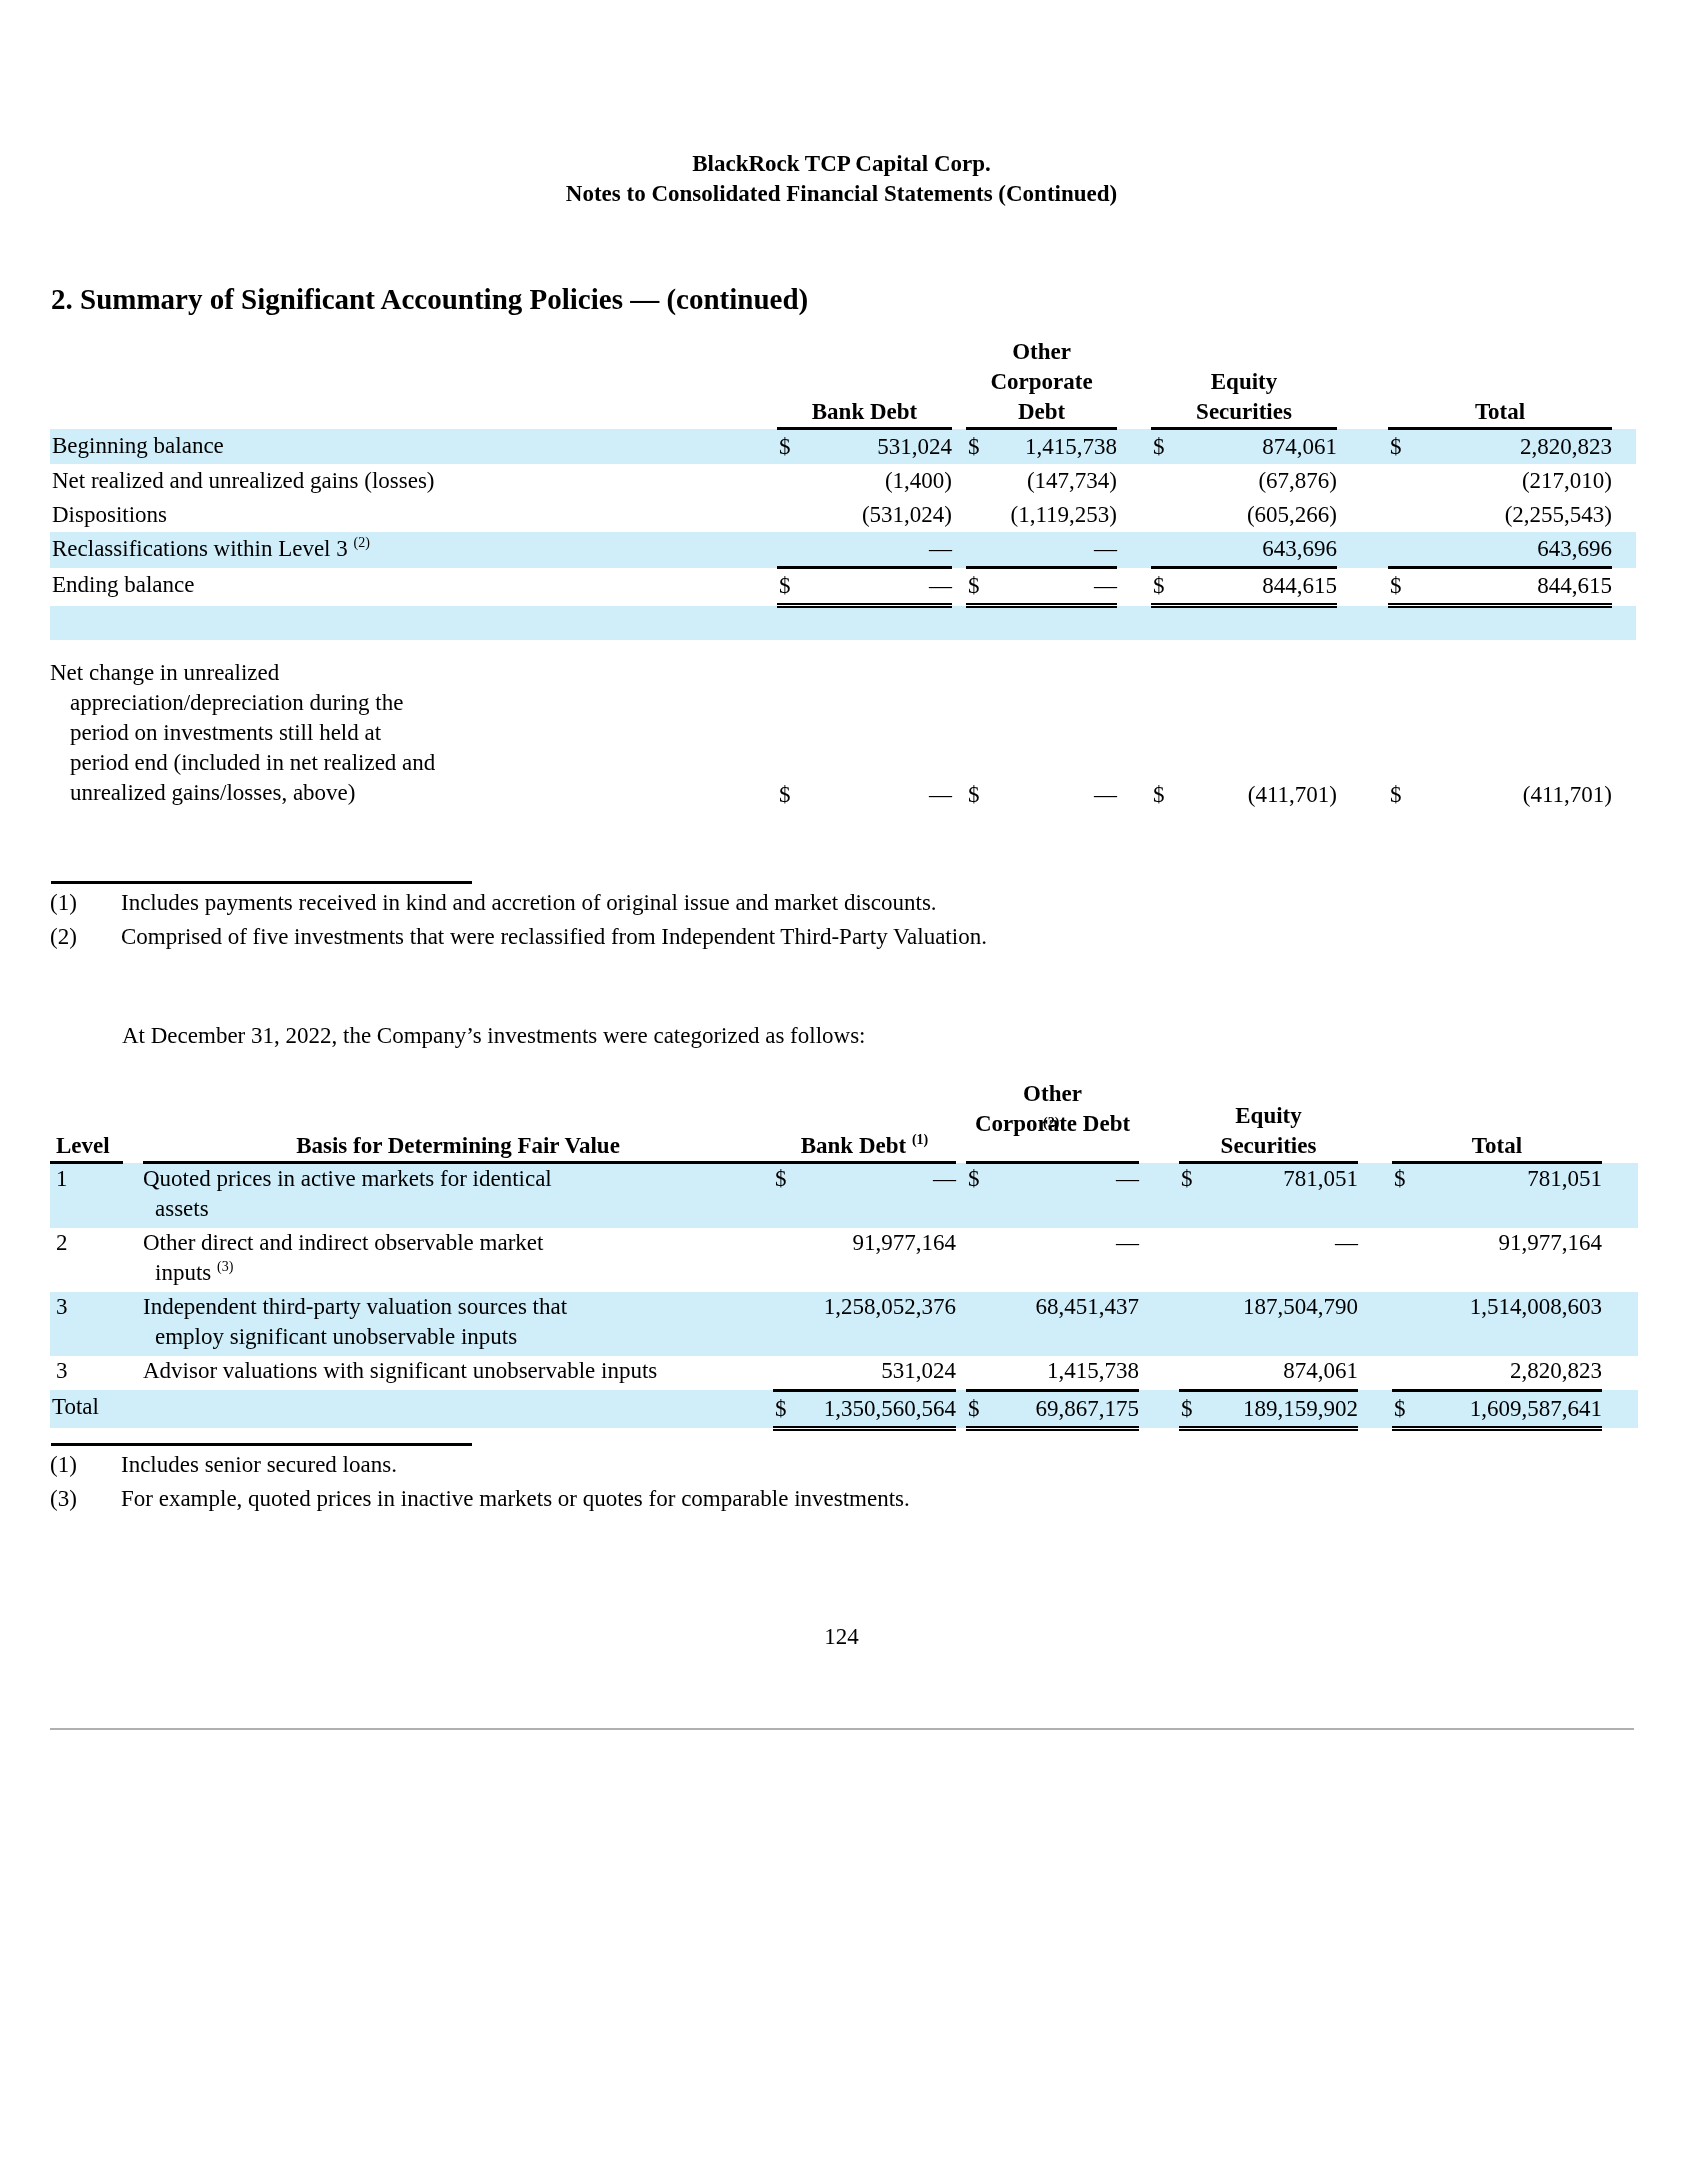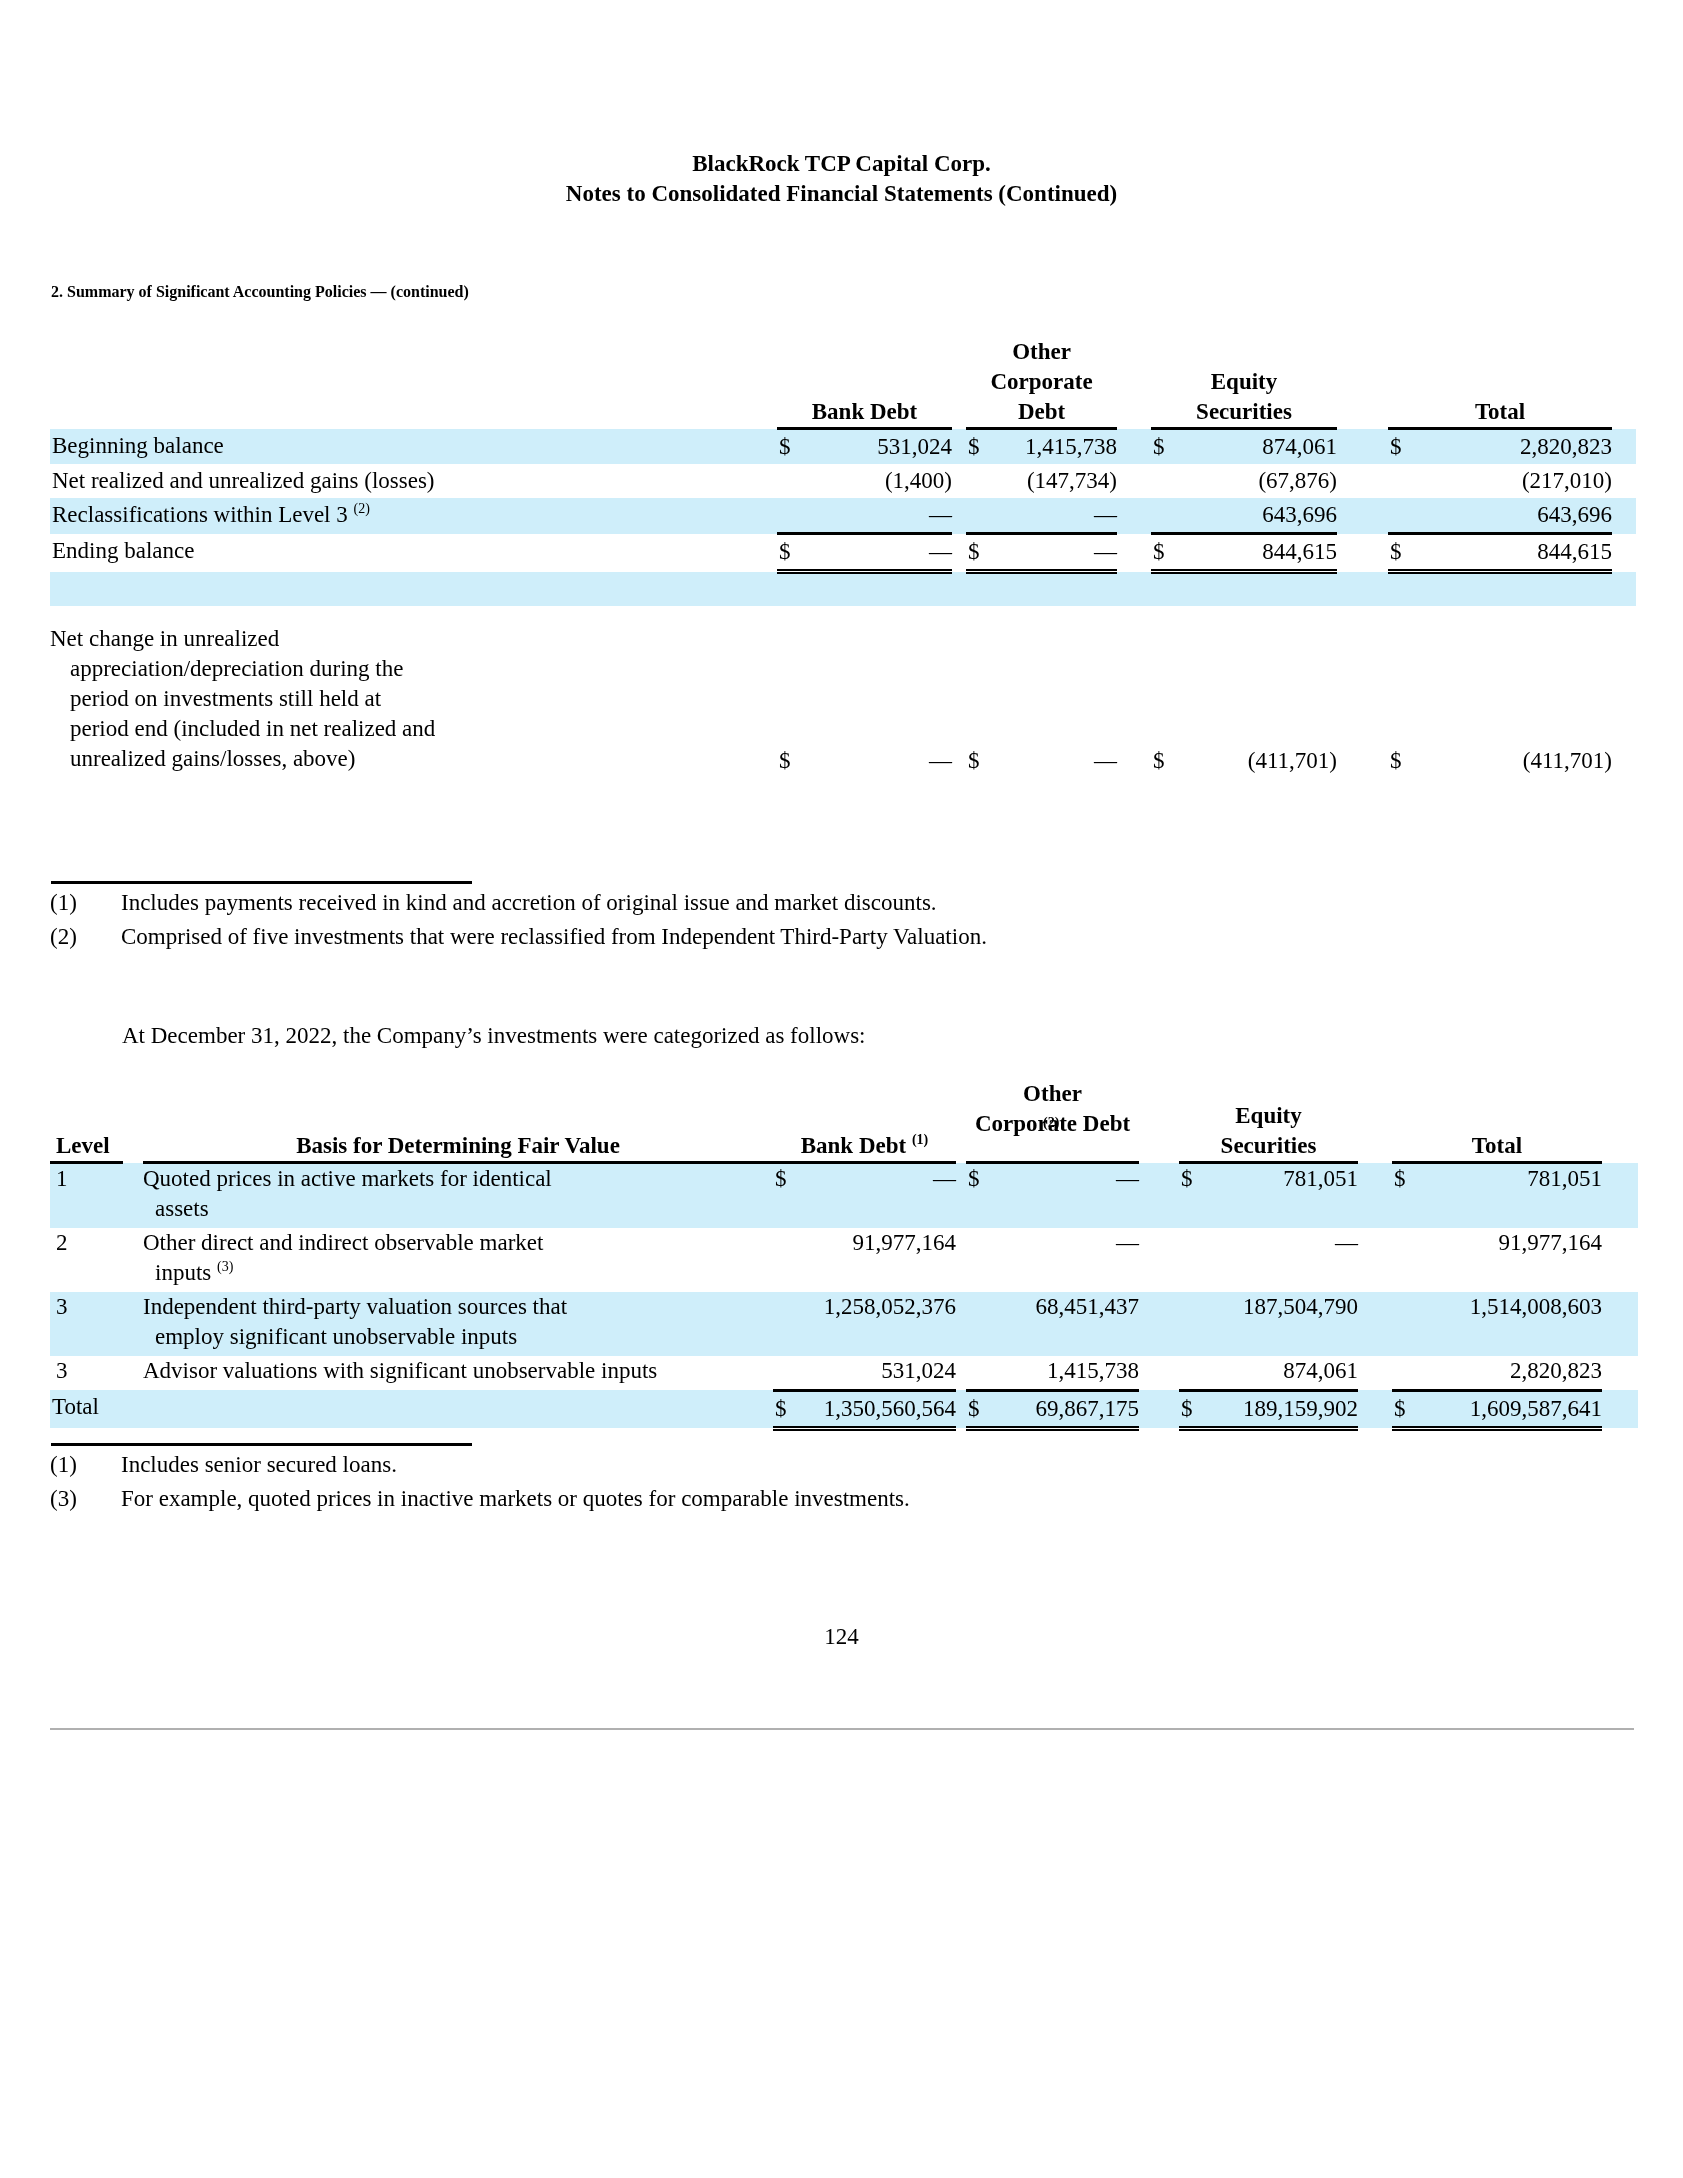--- a/index.html
+++ b/index.html
@@ -1,20 +1,20 @@
 <!DOCTYPE html>
 <html><head>
 <meta charset="utf-8">
 <style>
   html, body { margin: 0; padding: 0; background: #ffffff; }
   body { width: 1683px; height: 2178px; position: relative; overflow: hidden;
          font-family: "Liberation Serif", "DejaVu Serif", serif; color: #000; font-size: 23px; }
   .hl { background: #cfeefa; }
   .page-header { position: absolute; left: 0; top: 149px; width: 1683px; text-align: center; font-weight: bold; font-size: 23px; line-height: 30px; }
-  .section-title { position: absolute; left: 51px; top: 283px; font-weight: bold; font-size: 16px; }
+  .section-title { position: absolute; left: 51px; top: 283px; font-weight: bold; font-size: 29px; }
 
   table.fin { position: absolute; border-collapse: collapse; table-layout: fixed; font-size: 23px; }
   table.fin td { padding: 0; vertical-align: top; white-space: nowrap; }
   .num { text-align: right; }
   .cur { text-align: left; padding-left: 2px !important; }
   .topline { border-top: 3px solid #000; }
   .dbl { border-bottom: 5px double #000; }
   .hdr { font-weight: bold; text-align: center; vertical-align: bottom !important; line-height: 30px; }
   .uline { border-bottom: 3px solid #000; }
   .sup { font-size: 14px; vertical-align: super; line-height: 0; }
@@ -97,20 +97,35 @@
         <td class="cur" style="line-height:34px"></td>
         <td class="num" style="line-height:34px">(147,734)</td>
         <td></td>
         <td class="cur" style="line-height:34px"></td>
         <td class="num" style="line-height:34px">(67,876)</td>
         <td></td>
         <td class="cur" style="line-height:34px"></td>
         <td class="num" style="line-height:34px">(217,010)</td>
         <td></td>
       </tr>
+      <tr style="height: 34px;">
+        <td style="padding-left:2px;line-height:34px"><span>Dispositions</span></td>
+        <td class="cur" style="line-height:34px"></td>
+        <td class="num" style="line-height:34px">(531,024)</td>
+        <td></td>
+        <td class="cur" style="line-height:34px"></td>
+        <td class="num" style="line-height:34px">(1,119,253)</td>
+        <td></td>
+        <td class="cur" style="line-height:34px"></td>
+        <td class="num" style="line-height:34px">(605,266)</td>
+        <td></td>
+        <td class="cur" style="line-height:34px"></td>
+        <td class="num" style="line-height:34px">(2,255,543)</td>
+        <td></td>
+      </tr>
       <tr class="hl" style="height: 34px;">
         <td style="padding-left:2px;line-height:34px"><span>Reclassifications within Level 3</span> <span class="sup">(2)</span></td>
         <td class="cur" style="line-height:34px"></td>
         <td class="num" style="line-height:34px">—</td>
         <td></td>
         <td class="cur" style="line-height:34px"></td>
         <td class="num" style="line-height:34px">—</td>
         <td></td>
         <td class="cur" style="line-height:34px"></td>
         <td class="num" style="line-height:34px">643,696</td>

